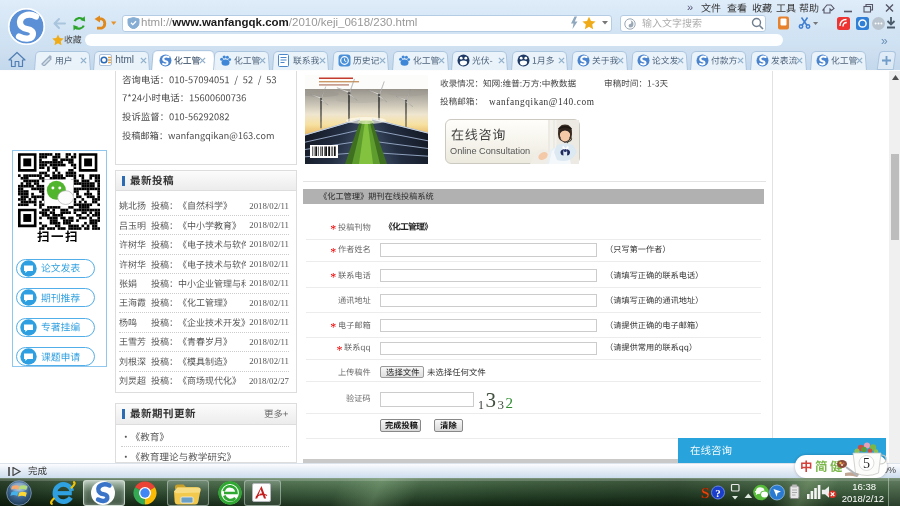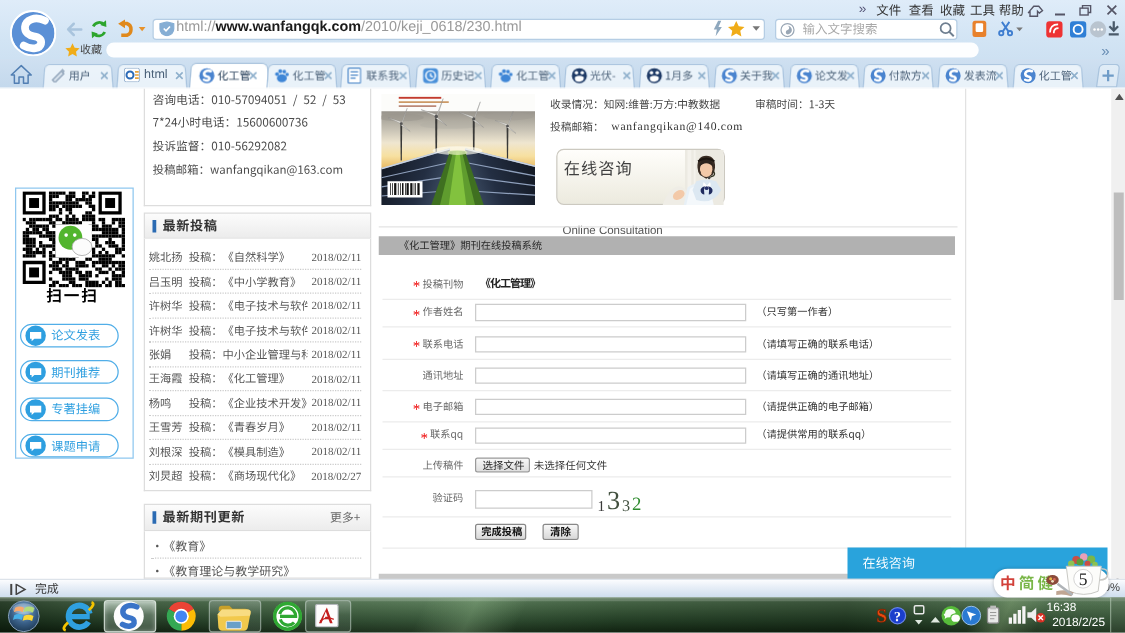--- a/index.html
+++ b/index.html
@@ -1501,21 +1501,21 @@
 <div style="position:absolute;left:451.0px;top:128.0px;">
     <svg width="55.2" height="13.0" viewBox="0 0 55.2 13.0" style="display:block;overflow:visible">
       <g fill="#3f3f3f" transform="translate(0,11.44) scale(0.052000)">
         <use href="#g169" x="0"></use>
         <use href="#g170" x="265"></use>
         <use href="#g40" x="531"></use>
         <use href="#g41" x="796"></use>
       </g>
     </svg>
   </div>
-<div style="position:absolute;left:450.0px;top:145.8px;font-family:'Liberation Sans',sans-serif;font-size:9.2px;color:#555;font-weight:normal;line-height:11.0px;white-space:pre;margin-top:33px;">Online Consultation</div>
+<div style="position:absolute;left:450.0px;top:145.8px;font-family:'Liberation Sans',sans-serif;font-size:9.2px;color:#555;font-weight:normal;line-height:11.0px;white-space:pre;">Online Consultation</div>
 <div style="position:absolute;left:303.0px;top:181.0px;width:463.0px;height:1.0px;background:#e3e3e3;"></div>
 <div style="position:absolute;left:303.0px;top:188.7px;width:461.0px;height:15.8px;background:#b1b1b1;"></div>
 <div style="position:absolute;left:319.0px;top:192.1px;">
     <svg width="114.8" height="8.2" viewBox="0 0 114.8 8.2" style="display:block;overflow:visible">
       <g fill="#2a2a2a" transform="translate(0,7.22) scale(0.032800)">
         <use href="#g85" x="0"></use>
         <use href="#g17" x="250"></use>
         <use href="#g11" x="500"></use>
         <use href="#g18" x="750"></use>
         <use href="#g109" x="1000"></use>
@@ -1932,22 +1932,22 @@
       <rect x="109.6" y="9" width="2.6" height="8"></rect>
       <rect x="113.2" y="6" width="2.6" height="11"></rect>
       <rect x="116.8" y="3" width="2.6" height="14"></rect>
     </g>
 </svg>
 <svg style="position:absolute;left:821px;top:485px" width="16" height="14" viewBox="0 0 18 15">
 <path d="M1 5 h3.5 L9 1 v13 L4.5 10 H1z" fill="#eee"></path>
 <circle cx="13" cy="10" r="4.3" fill="#d93025"></circle>
 <path d="M11 8 l4 4 M15 8 l-4 4" stroke="#fff" stroke-width="1.2"></path>
 </svg>
-<div style="position:absolute;left:0.0px;top:481.1px;left:auto;right:39px;font-family:'Liberation Sans',sans-serif;font-size:9.5px;color:#fff;font-weight:normal;line-height:11.4px;white-space:pre;">16:38</div>
-<div style="position:absolute;left:0.0px;top:493.1px;left:auto;right:16.0px;font-family:'Liberation Sans',sans-serif;font-size:9.5px;color:#fff;font-weight:normal;line-height:11.4px;white-space:pre;">2018/2/25</div>
+<div style="position:absolute;left:0.0px;top:481.1px;left:auto;right:24.0px;font-family:'Liberation Sans',sans-serif;font-size:9.5px;color:#fff;font-weight:normal;line-height:11.4px;white-space:pre;">16:38</div>
+<div style="position:absolute;left:0.0px;top:493.1px;left:auto;right:16.0px;font-family:'Liberation Sans',sans-serif;font-size:9.5px;color:#fff;font-weight:normal;line-height:11.4px;white-space:pre;">2018/2/12</div>
 <div style="position:absolute;left:888.0px;top:478.2px;width:12.0px;height:27.8px;background:linear-gradient(rgba(120,140,120,0.3),rgba(60,80,60,0.4));border-left:1px solid rgba(200,220,200,0.5);"></div>
 <svg width="0" height="0" style="position:absolute">
     <defs>
       <path id="g0" d="M184 -112V-21H198V-112ZM215 -121V-1C215 2 214 2 212 2C208 2 198 2 187 2C189 7 191 14 192 18C206 18 216 18 222 15C229 12 230 8 230 -1V-121ZM18 -82C20 -84 27 -86 35 -86H55V-52C38 -48 22 -44 10 -42L15 -24L55 -34V20H71V-38L92 -44L90 -60L71 -55V-86H91V-103H71V-141H55V-103H33C40 -121 46 -142 51 -163H92V-180H54C56 -189 58 -198 59 -207L42 -210C40 -200 39 -190 38 -180H12V-163H34C30 -142 25 -125 23 -119C19 -108 16 -100 12 -98C14 -94 17 -86 18 -82ZM165 -211C148 -184 117 -160 87 -146C92 -142 96 -136 99 -132C106 -135 113 -139 119 -144V-133H212V-145C218 -142 225 -138 232 -134C234 -139 239 -145 244 -149C217 -160 194 -174 174 -196L180 -204ZM126 -148C140 -159 154 -171 165 -184C178 -170 191 -158 206 -148ZM154 -102V-82H119V-102ZM104 -116V19H119V-32H154V0C154 2 153 3 151 3C148 3 142 3 134 3C136 8 138 14 139 18C150 18 158 18 163 16C168 13 169 8 169 0V-116ZM119 -67H154V-47H119Z"></path>
       <path id="g1" d="M74 -189C90 -177 103 -163 114 -148C98 -76 66 -26 10 3C15 7 24 14 28 18C78 -11 110 -57 129 -123C157 -72 174 -14 232 18C233 12 238 2 241 -4C158 -54 165 -148 85 -205Z"></path>
       <path id="g2" d="M106 -206C113 -194 121 -177 124 -166L145 -173C142 -184 133 -200 125 -212ZM12 -166V-148H52C66 -110 86 -77 112 -50C84 -27 50 -10 9 2C13 6 19 15 21 20C62 6 97 -12 126 -36C154 -12 188 7 229 18C232 13 238 5 242 1C202 -9 168 -27 140 -50C165 -76 184 -108 199 -148H238V-166ZM126 -63C102 -87 84 -116 71 -148H178C165 -114 148 -86 126 -63Z"></path>
       <path id="g3" d="M115 -91V-75H17V-57H115V-4C115 0 114 1 109 2C105 2 88 2 72 1C75 6 78 14 80 20C101 20 114 20 123 17C132 14 135 8 135 -3V-57H232V-75H135V-84C157 -96 179 -113 195 -129L182 -139L178 -138H58V-120H159C146 -109 130 -98 115 -91ZM106 -206C111 -200 116 -191 119 -184H20V-132H38V-166H211V-132H230V-184H141C137 -192 131 -204 124 -212Z"></path>
       <path id="g4" d="M42 -210V-160H12V-142H42V-88L10 -77L15 -60L42 -70V-3C42 0 40 1 38 1C34 1 26 1 16 1C18 6 21 14 21 19C36 19 45 18 51 15C57 12 59 7 59 -3V-76L87 -88L84 -104L59 -95V-142H85V-160H59V-210ZM95 -72V-56H106L104 -56C114 -39 129 -25 146 -13C125 -4 100 2 76 5C79 9 83 16 84 20C112 16 139 8 163 -3C182 7 205 15 229 20C232 15 236 8 240 4C219 0 198 -5 180 -13C201 -26 218 -44 228 -68L216 -73L213 -72H171V-97H229V-190H181V-174H212V-150H182V-136H212V-112H171V-210H154V-112H114V-136H142V-150H114V-174C127 -178 141 -182 152 -188L138 -201C129 -195 112 -188 98 -183V-97H154V-72ZM202 -56C193 -42 179 -31 163 -22C146 -31 133 -43 123 -56Z"></path>
       <path id="g5" d="M158 -26C180 -14 206 3 219 14L234 4C220 -8 193 -24 172 -35ZM72 -34C58 -20 36 -6 15 3C20 6 26 12 30 15C50 5 74 -12 90 -27ZM48 -80C53 -82 59 -82 105 -85C85 -76 67 -68 59 -65C45 -59 34 -56 26 -55C27 -50 30 -42 30 -38C37 -40 47 -42 120 -46V-2C120 0 119 2 114 2C111 2 97 2 82 2C85 6 88 14 89 19C107 19 120 19 128 16C136 13 138 8 138 -2V-47L199 -51C206 -44 212 -37 216 -32L230 -42C220 -55 197 -76 180 -90L166 -82C173 -76 180 -70 186 -64L77 -58C112 -71 148 -88 182 -108L168 -120C157 -113 145 -106 133 -100L77 -96C94 -105 112 -115 128 -126L120 -132H216V-101H234V-148H135V-172H231V-188H135V-210H115V-188H19V-172H115V-148H16V-101H34V-132H108C91 -118 68 -106 62 -103C54 -99 48 -97 44 -96C45 -92 48 -83 48 -80Z"></path>
       <path id="g6" d="M79 -85V-67H151V20H170V-67H238V-85H170V-140H227V-159H170V-207H151V-159H118C121 -170 124 -182 126 -194L108 -198C102 -165 92 -132 77 -112C82 -110 90 -105 93 -102C100 -113 106 -126 112 -140H151V-85ZM67 -209C54 -171 32 -134 8 -109C11 -105 17 -95 19 -91C27 -99 34 -109 42 -120V20H60V-149C69 -167 78 -185 85 -204Z"></path>

